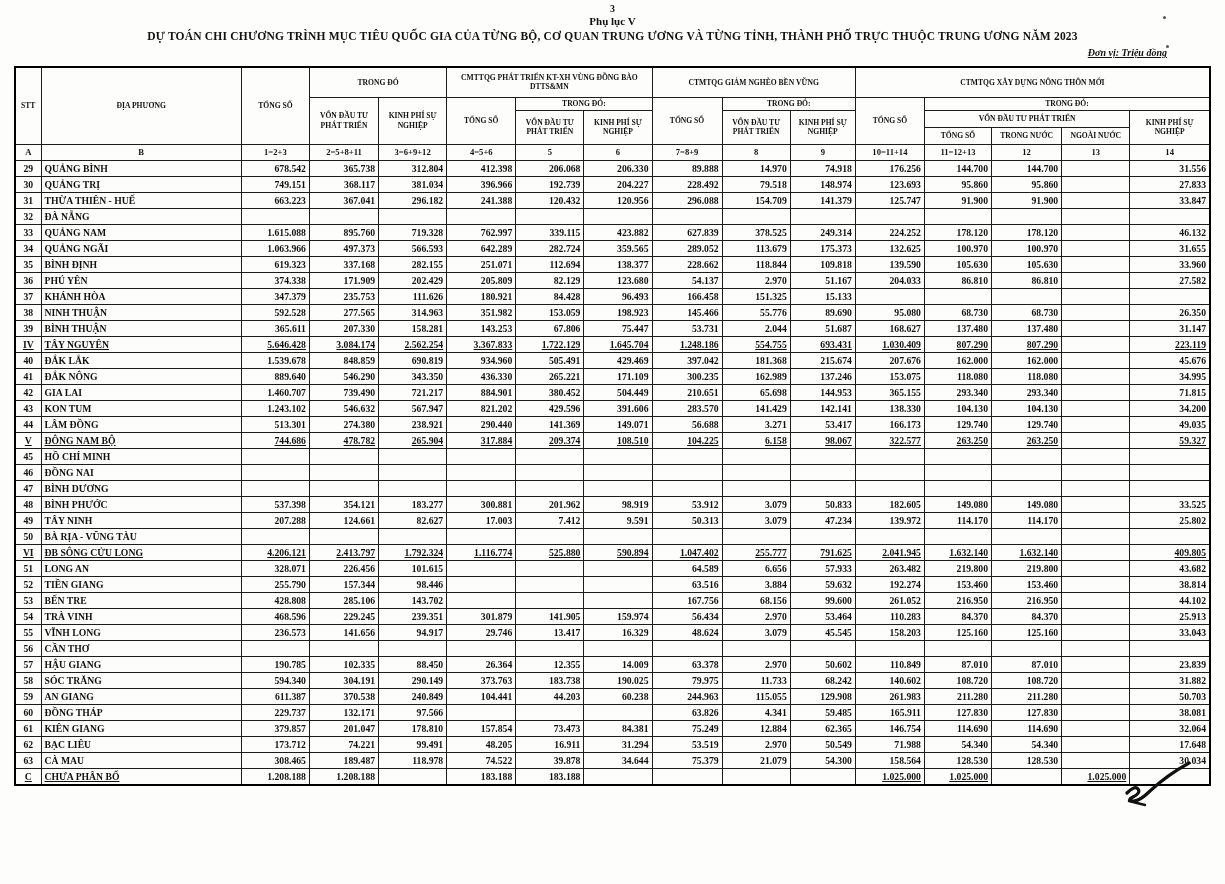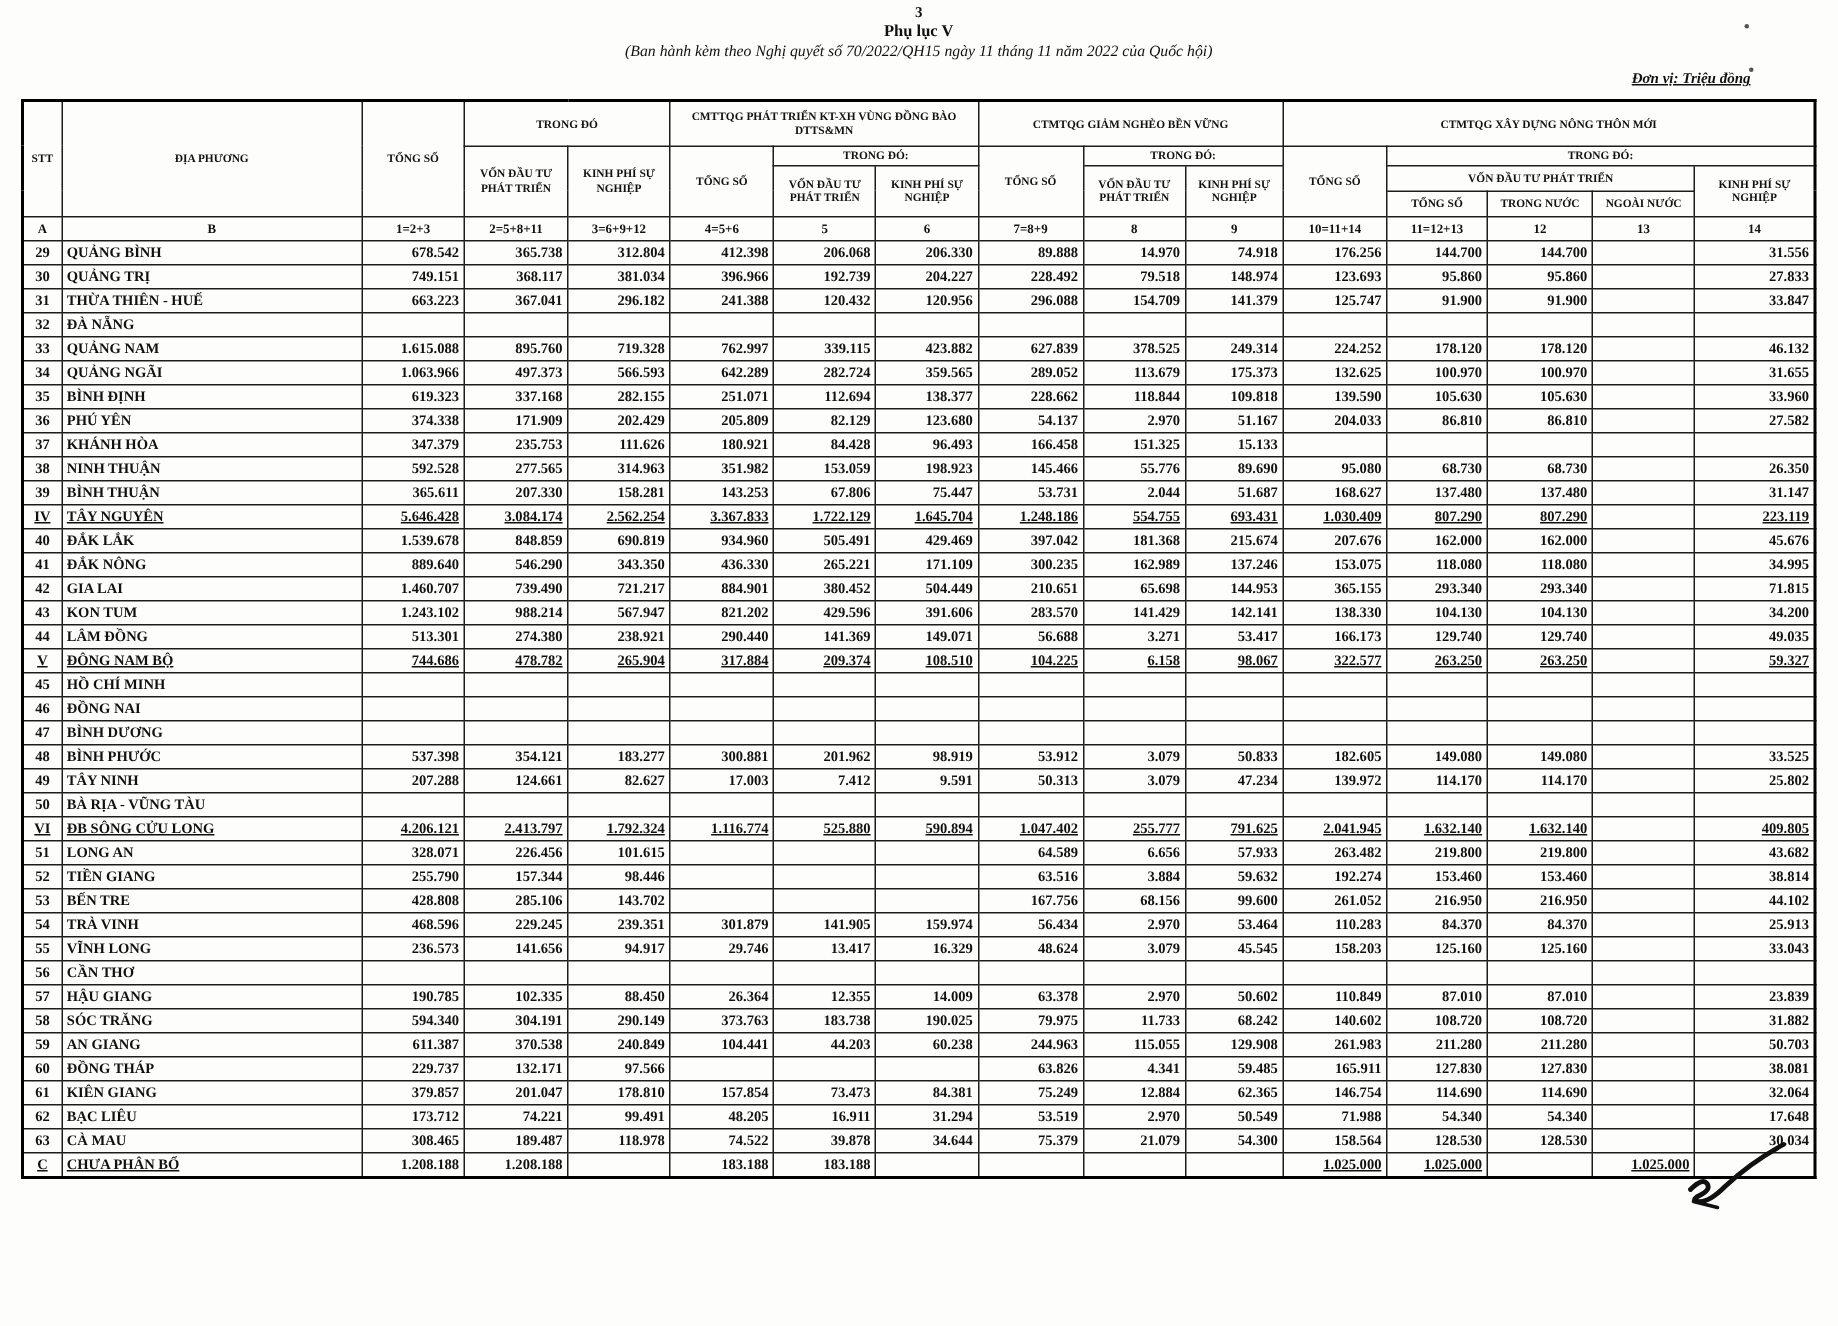--- a/index.html
+++ b/index.html
@@ -60,21 +60,21 @@
   .hand-mark { position: absolute; left: 1105px; top: 755px; }
 </style>
 </head>
 <body>
 
 <div class="page">
 
   <div class="head-block">
     <div class="page-num">3</div>
     <div class="appendix">Phụ lục V</div>
-    <div class="doc-subtitle">(Ban hành kèm theo Nghị quyết số 70/2022/QH15 ngày 11 tháng 11 năm 2022 của Quốc hội)</div>
+    <div class="doc-title">DỰ TOÁN CHI CHƯƠNG TRÌNH MỤC TIÊU QUỐC GIA CỦA TỪNG BỘ, CƠ QUAN TRUNG ƯƠNG VÀ TỪNG TỈNH, THÀNH PHỐ TRỰC THUỘC TRUNG ƯƠNG NĂM 2023</div>
   </div>
 
   <div class="unit-line">Đơn vị: Triệu đồng</div>
   <div class="speck" style="left:1163px; top:16px;"></div>
   <div class="speck" style="left:1166px; top:45px;"></div>
 
   <table class="budget">
     <colgroup>
       <col style="width:26px">
         <col style="width:200px">
@@ -413,21 +413,21 @@
           <td class="num"><span>365.155</span></td>
           <td class="num"><span>293.340</span></td>
           <td class="num"><span>293.340</span></td>
           <td class="num"></td>
           <td class="num"><span>71.815</span></td>
         </tr>
         <tr>
           <td class="stt"><span>43</span></td>
           <td class="name"><span>KON TUM</span></td>
           <td class="num"><span>1.243.102</span></td>
-          <td class="num"><span>988.214</span></td>
+          <td class="num"><span>546.632</span></td>
           <td class="num"><span>567.947</span></td>
           <td class="num"><span>821.202</span></td>
           <td class="num"><span>429.596</span></td>
           <td class="num"><span>391.606</span></td>
           <td class="num"><span>283.570</span></td>
           <td class="num"><span>141.429</span></td>
           <td class="num"><span>142.141</span></td>
           <td class="num"><span>138.330</span></td>
           <td class="num"><span>104.130</span></td>
           <td class="num"><span>104.130</span></td>

